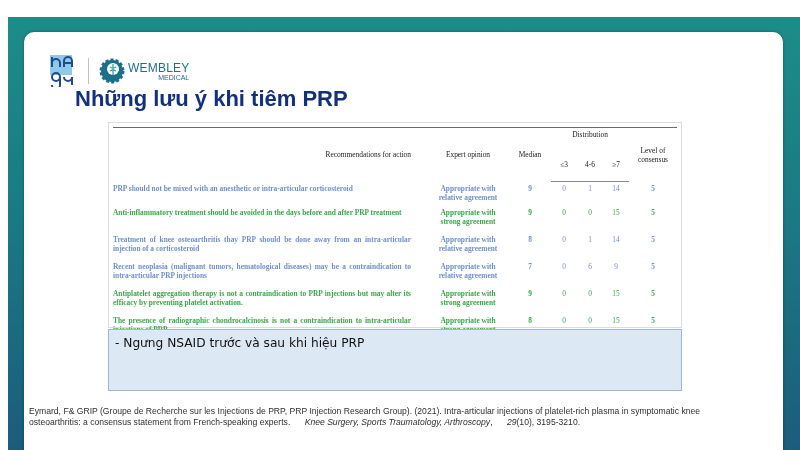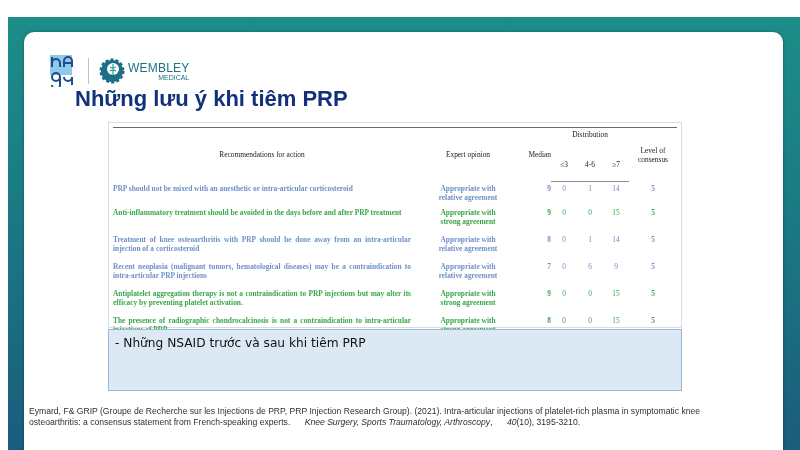--- a/index.html
+++ b/index.html
@@ -126,21 +126,21 @@
       padding-top: 6px;
     }
     table.rec-table td {
       padding: 0;
       vertical-align: top;
     }
     table.rec-table tbody tr td { padding-top: 2px; padding-bottom: 2px; }
     table.rec-table tbody tr:last-child td { border-bottom: 1.5px solid #6b6b6b; padding-bottom: 4px; }
     .col-rec { width: 298px; text-align: justify; padding-right: 16px !important; }
     .col-exp { width: 82px; text-align: center; }
-    .col-med { width: 42px; text-align: right; }
+    .col-med { width: 42px; text-align: center; }
     .col-d { width: 26px; text-align: center; font-weight: normal; }
     .col-lev { width: 48px; text-align: center; }
     .c-blue { color: #6f90c8; }
     .c-green { color: #3aa64a; }
     .row-1 td { height: 20px; margin-top: 27px; }
     .row-n td { height: 23px; }
     
     .note-box {
       position: absolute;
       left: 108px;
@@ -204,21 +204,21 @@
     <span class="wembley-sub">MEDICAL</span>
   </div>
 </div>
 
 <h1 class="slide-title">Những lưu ý khi tiêm PRP</h1>
 
 <div class="table-block">
   <table class="rec-table">
     <thead>
       <tr class="h1 top-rule">
-        <th rowspan="2" class="col-rec" style="text-align:center">Recommendations for action</th>
+        <th rowspan="2" class="col-rec" style="text-align:right">Recommendations for action</th>
         <th rowspan="2" class="col-exp">Expert opinion</th>
         <th rowspan="2" class="col-med">Median</th>
         <th colspan="3">Distribution</th>
         <th rowspan="2" class="col-lev">Level of consensus</th>
       </tr>
       <tr class="h2">
         <th class="col-d dist-sub">≤3</th>
         <th class="col-d dist-sub">4-6</th>
         <th class="col-d dist-sub">≥7</th>
       </tr>
@@ -236,21 +236,21 @@
       <tr class="row-n c-green">
         <td class="col-rec">Anti-inflammatory treatment should be avoided in the days before and after PRP treatment</td>
         <td class="col-exp"><span>Appropriate with</span><br><span>strong agreement</span></td>
         <td class="col-med">9</td>
         <td class="col-d">0</td>
         <td class="col-d">0</td>
         <td class="col-d">15</td>
         <td class="col-lev">5</td>
       </tr>
       <tr class="row-n c-blue">
-        <td class="col-rec">Treatment of knee osteoarthritis with PRP should be done away from an intra-articular injection of a corticosteroid</td>
+        <td class="col-rec">Treatment of knee osteoarthritis thay PRP should be done away from an intra-articular injection of a corticosteroid</td>
         <td class="col-exp"><span>Appropriate with</span><br><span>relative agreement</span></td>
         <td class="col-med">8</td>
         <td class="col-d">0</td>
         <td class="col-d">1</td>
         <td class="col-d">14</td>
         <td class="col-lev">5</td>
       </tr>
       <tr class="row-n c-blue">
         <td class="col-rec">Recent neoplasia (malignant tumors, hematological diseases) may be a contraindication to intra-articular PRP injections</td>
         <td class="col-exp"><span>Appropriate with</span><br><span>relative agreement</span></td>
@@ -276,18 +276,18 @@
         <td class="col-d">0</td>
         <td class="col-d">0</td>
         <td class="col-d">15</td>
         <td class="col-lev">5</td>
       </tr>
     </tbody>
   </table>
 </div>
 
 <div class="note-box">
-  <div class="note-line">- Những NSAID trước và sau khi tiêm PRP</div>
+  <div class="note-line">- Ngưng NSAID trước và sau khi hiệu PRP</div>
 </div>
 
 <div class="citation">
-  <span>Eymard, F&amp; GRIP (Groupe de Recherche sur les Injections de PRP, PRP Injection Research Group). (2021). Intra-articular injections of platelet-rich plasma in symptomatic knee osteoarthritis: a consensus statement from French-speaking experts. </span><i>Knee Surgery, Sports Traumatology, Arthroscopy</i><span>, </span><i>40</i><span>(10), 3195-3210.</span>
+  <span>Eymard, F&amp; GRIP (Groupe de Recherche sur les Injections de PRP, PRP Injection Research Group). (2021). Intra-articular injections of platelet-rich plasma in symptomatic knee osteoarthritis: a consensus statement from French-speaking experts. </span><i>Knee Surgery, Sports Traumatology, Arthroscopy</i><span>, </span><i>29</i><span>(10), 3195-3210.</span>
 </div>
 
 </body></html>

